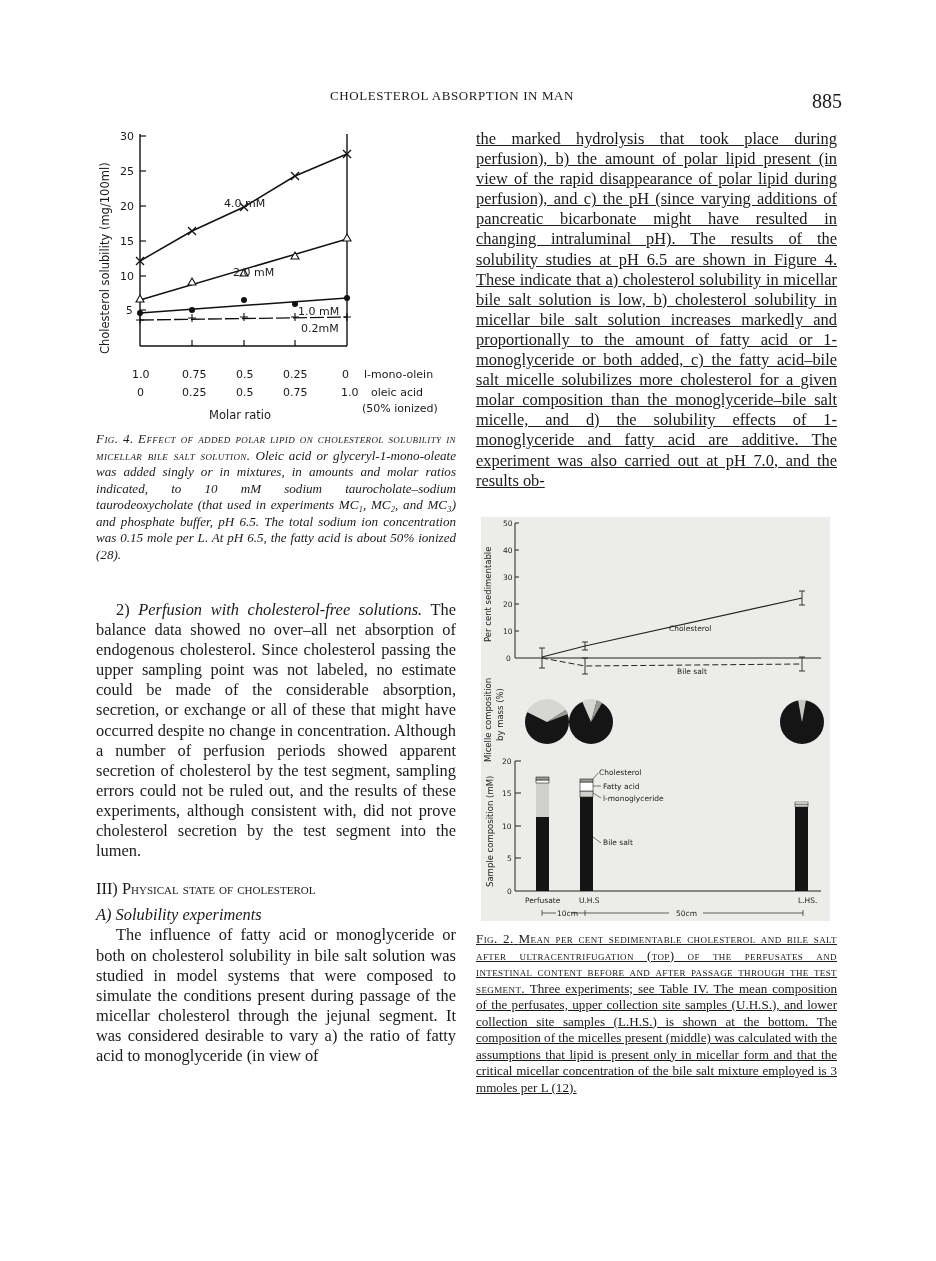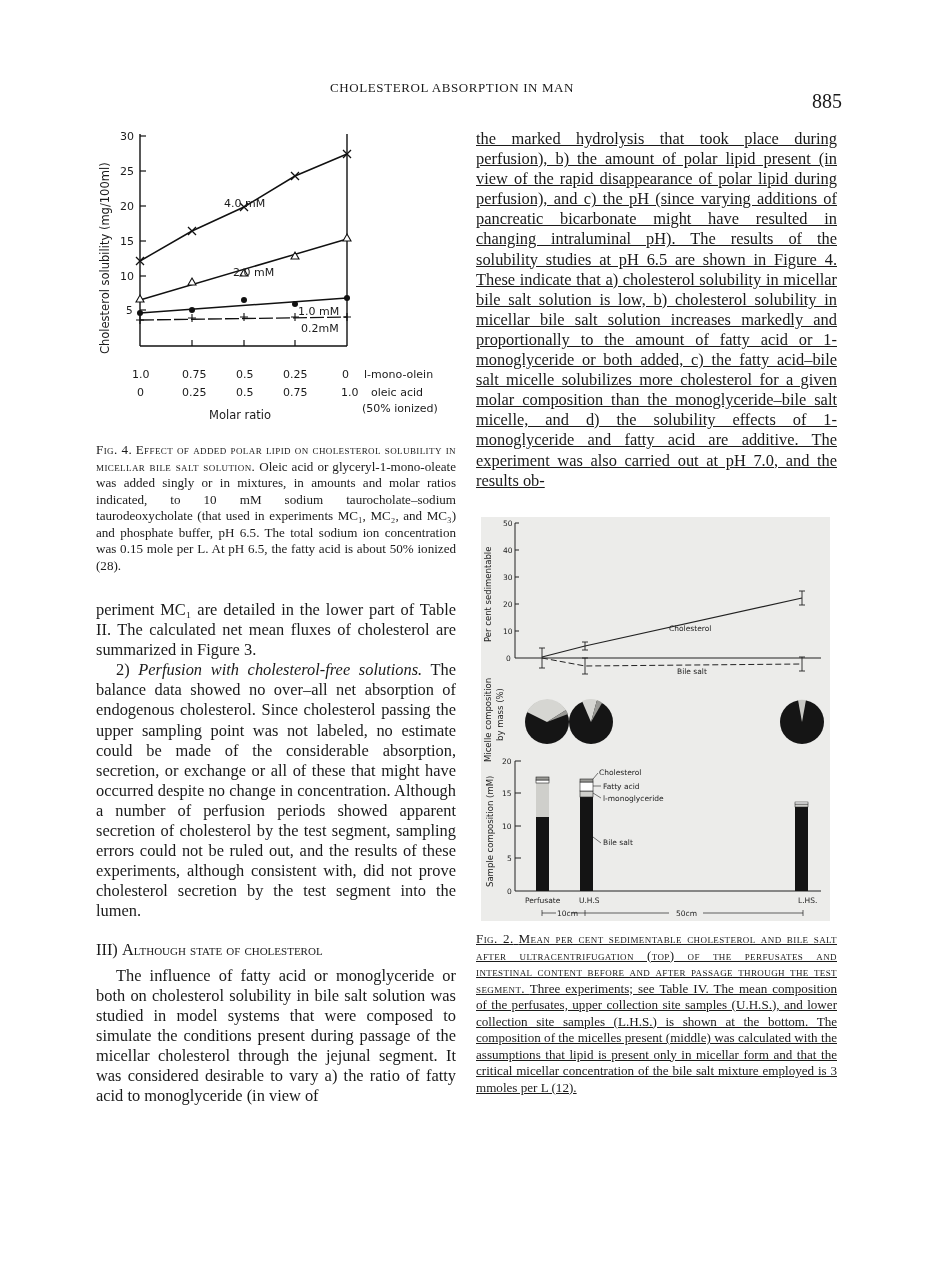--- a/index.html
+++ b/index.html
@@ -1,18 +1,18 @@
 <!DOCTYPE html>
 <html><head>
 <meta charset="utf-8">
 <style>
   html, body { margin:0; padding:0; background:#ffffff; }
   body { width:936px; height:1261px; position:relative; overflow:hidden; font-family:"DejaVu Serif", "Liberation Serif", serif; color:#1a1a1a; }
   .abs { position:absolute; }
-  .running-head { top:80px; left:330px; font-size:13px; letter-spacing:0.6px; font-family:"Liberation Serif", serif; }
+  .running-head { top:88px; left:330px; font-size:13px; letter-spacing:0.6px; font-family:"Liberation Serif", serif; }
   .page-num { top:90px; left:812px; font-size:20px; font-family:"Liberation Serif", serif; }
   .body-text { font-family:"Liberation Serif", serif; font-size:16.4px; line-height:20.1px; text-align:justify; }
   .body-text p { margin:0; }
   .indent { text-indent:20px;font-family:Liberation Serif, serif; }
   .caption { font-family:"Liberation Serif", serif; font-size:13.1px; line-height:16.5px; text-align:justify; }
   .caption .sc { font-variant:small-caps; letter-spacing:0.4px; }
   .col-left { left:96px; width:360px; }
   .col-right { left:476px; width:361px;text-decoration:underline; }
   .heading-sc { font-variant:small-caps; }
   .fig5 { left:481px; top:517px; width:349px; height:404px; background:#ececea; }
@@ -102,31 +102,31 @@
         <text x="140" y="272">0.5</text>
         <text x="187" y="272">0.75</text>
         <text x="245" y="272">1.0</text>
       <text x="275" y="272">oleic acid</text>
       <text x="266" y="288">(50% ionized)</text>
       <text x="113" y="295" font-size="11.5">Molar ratio</text>
     </g>
   </g>
 </svg>
 
-<div class="abs caption col-left" style="top:442px;">
+<div class="abs caption col-left" style="top:431px;font-style:italic;">
   <span class="sc">Fig. 4.</span>
   <span class="sc">Effect of added polar lipid on cholesterol solubility in micellar bile salt solution.</span>
   <span>Oleic acid or glyceryl-1-mono-oleate was added singly or in mixtures, in amounts and molar ratios indicated, to 10 mM sodium taurocholate–sodium taurodeoxycholate (that used in experiments MC₁, MC₂, and MC₃) and phosphate buffer, pH 6.5. The total sodium ion concentration was 0.15 mole per L. At pH 6.5, the fatty acid is about 50% ionized (28).</span>
 </div>
 
 <div class="abs body-text col-left" style="top:600px;">
-  <p>periment MC₁ are detailed in the lower part of Table II. The calculated net mean fluxes of cholesterol are summarized in Figure 3.</p>
   <p class="indent"><span>2) </span><i>Perfusion with cholesterol-free solutions.</i><span> The balance data showed no over–all net absorption of endogenous cholesterol. Since cholesterol passing the upper sampling point was not labeled, no estimate could be made of the considerable absorption, secretion, or exchange or all of these that might have occurred despite no change in concentration. Although a number of perfusion periods showed apparent secretion of cholesterol by the test segment, sampling errors could not be ruled out, and the results of these experiments, although consistent with, did not prove cholesterol secretion by the test segment into the lumen.</span></p>
-  <p style="margin-top:18px;"><span>III) </span><span class="heading-sc">Although state of cholesterol</span></p>
-  <p class="indent" style="margin-top:6px;">The influence of fatty acid or monoglyceride or both on cholesterol solubility in bile salt solution was studied in model systems that were composed to simulate the conditions present during passage of the micellar cholesterol through the jejunal segment. It was considered desirable to vary a) the ratio of fatty acid to monoglyceride (in view of</p>
+  <p style="margin-top:18px;"><span>III) </span><span class="heading-sc">Physical state of cholesterol</span></p>
+  <p style="margin-top:6px;"><i>A) Solubility experiments</i></p>
+  <p class="indent" style="">The influence of fatty acid or monoglyceride or both on cholesterol solubility in bile salt solution was studied in model systems that were composed to simulate the conditions present during passage of the micellar cholesterol through the jejunal segment. It was considered desirable to vary a) the ratio of fatty acid to monoglyceride (in view of</p>
 </div>
 
 <div class="abs body-text col-right" style="top:129px;">
   <p>the marked hydrolysis that took place during perfusion), b) the amount of polar lipid present (in view of the rapid disappearance of polar lipid during perfusion), and c) the pH (since varying additions of pancreatic bicarbonate might have resulted in changing intraluminal pH). The results of the solubility studies at pH 6.5 are shown in Figure 4. These indicate that a) cholesterol solubility in micellar bile salt solution is low, b) cholesterol solubility in micellar bile salt solution increases markedly and proportionally to the amount of fatty acid or 1-monoglyceride or both added, c) the fatty acid–bile salt micelle solubilizes more cholesterol for a given molar composition than the monoglyceride–bile salt micelle, and d) the solubility effects of 1-monoglyceride and fatty acid are additive. The experiment was also carried out at pH 7.0, and the results ob-</p>
 </div>
 
 <div class="abs fig5">
 <svg width="349" height="404" viewBox="0 0 349 404">
   <g fill="#222" font-size="7.5">
 

